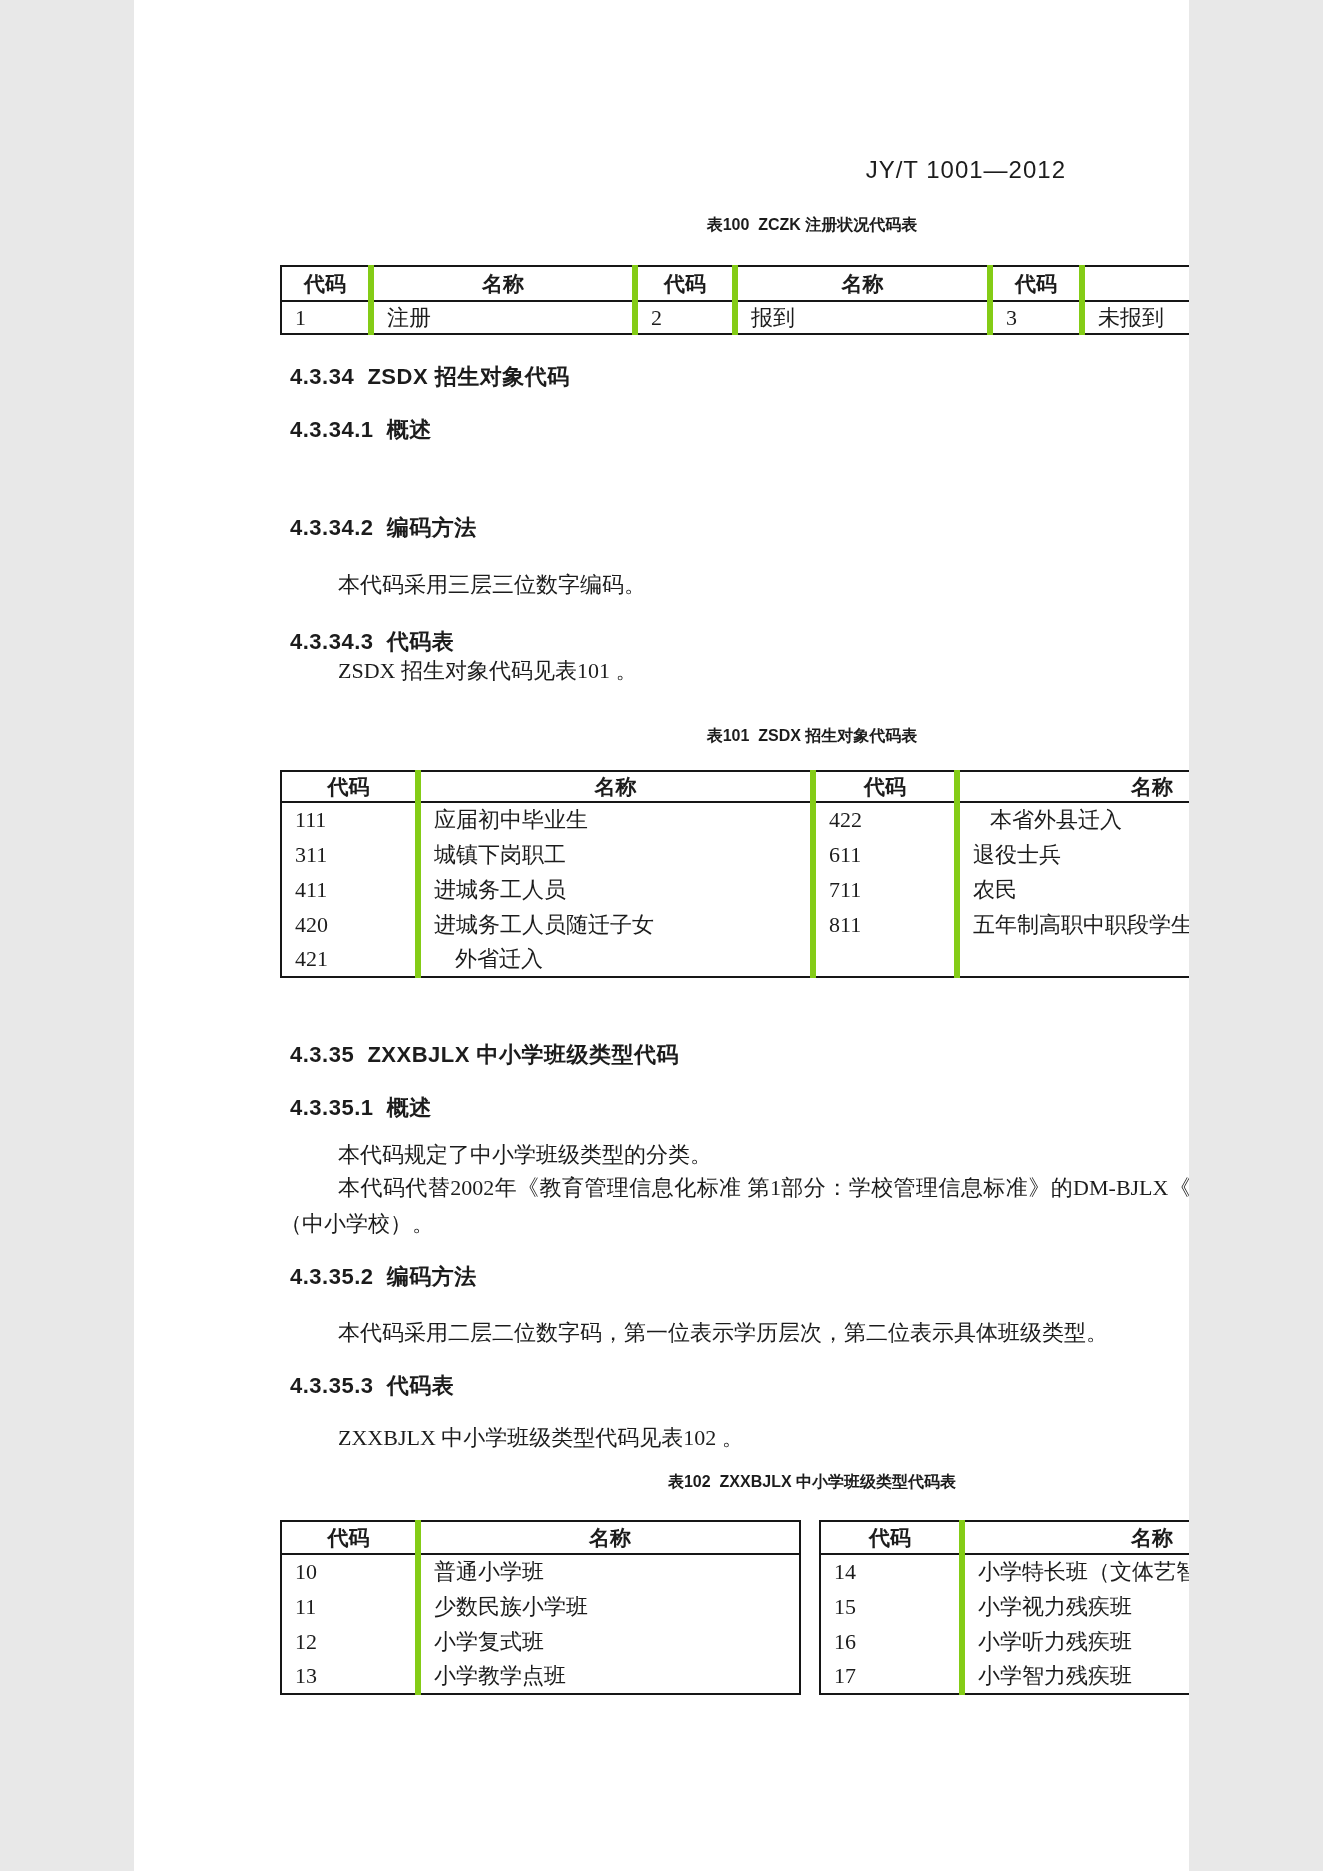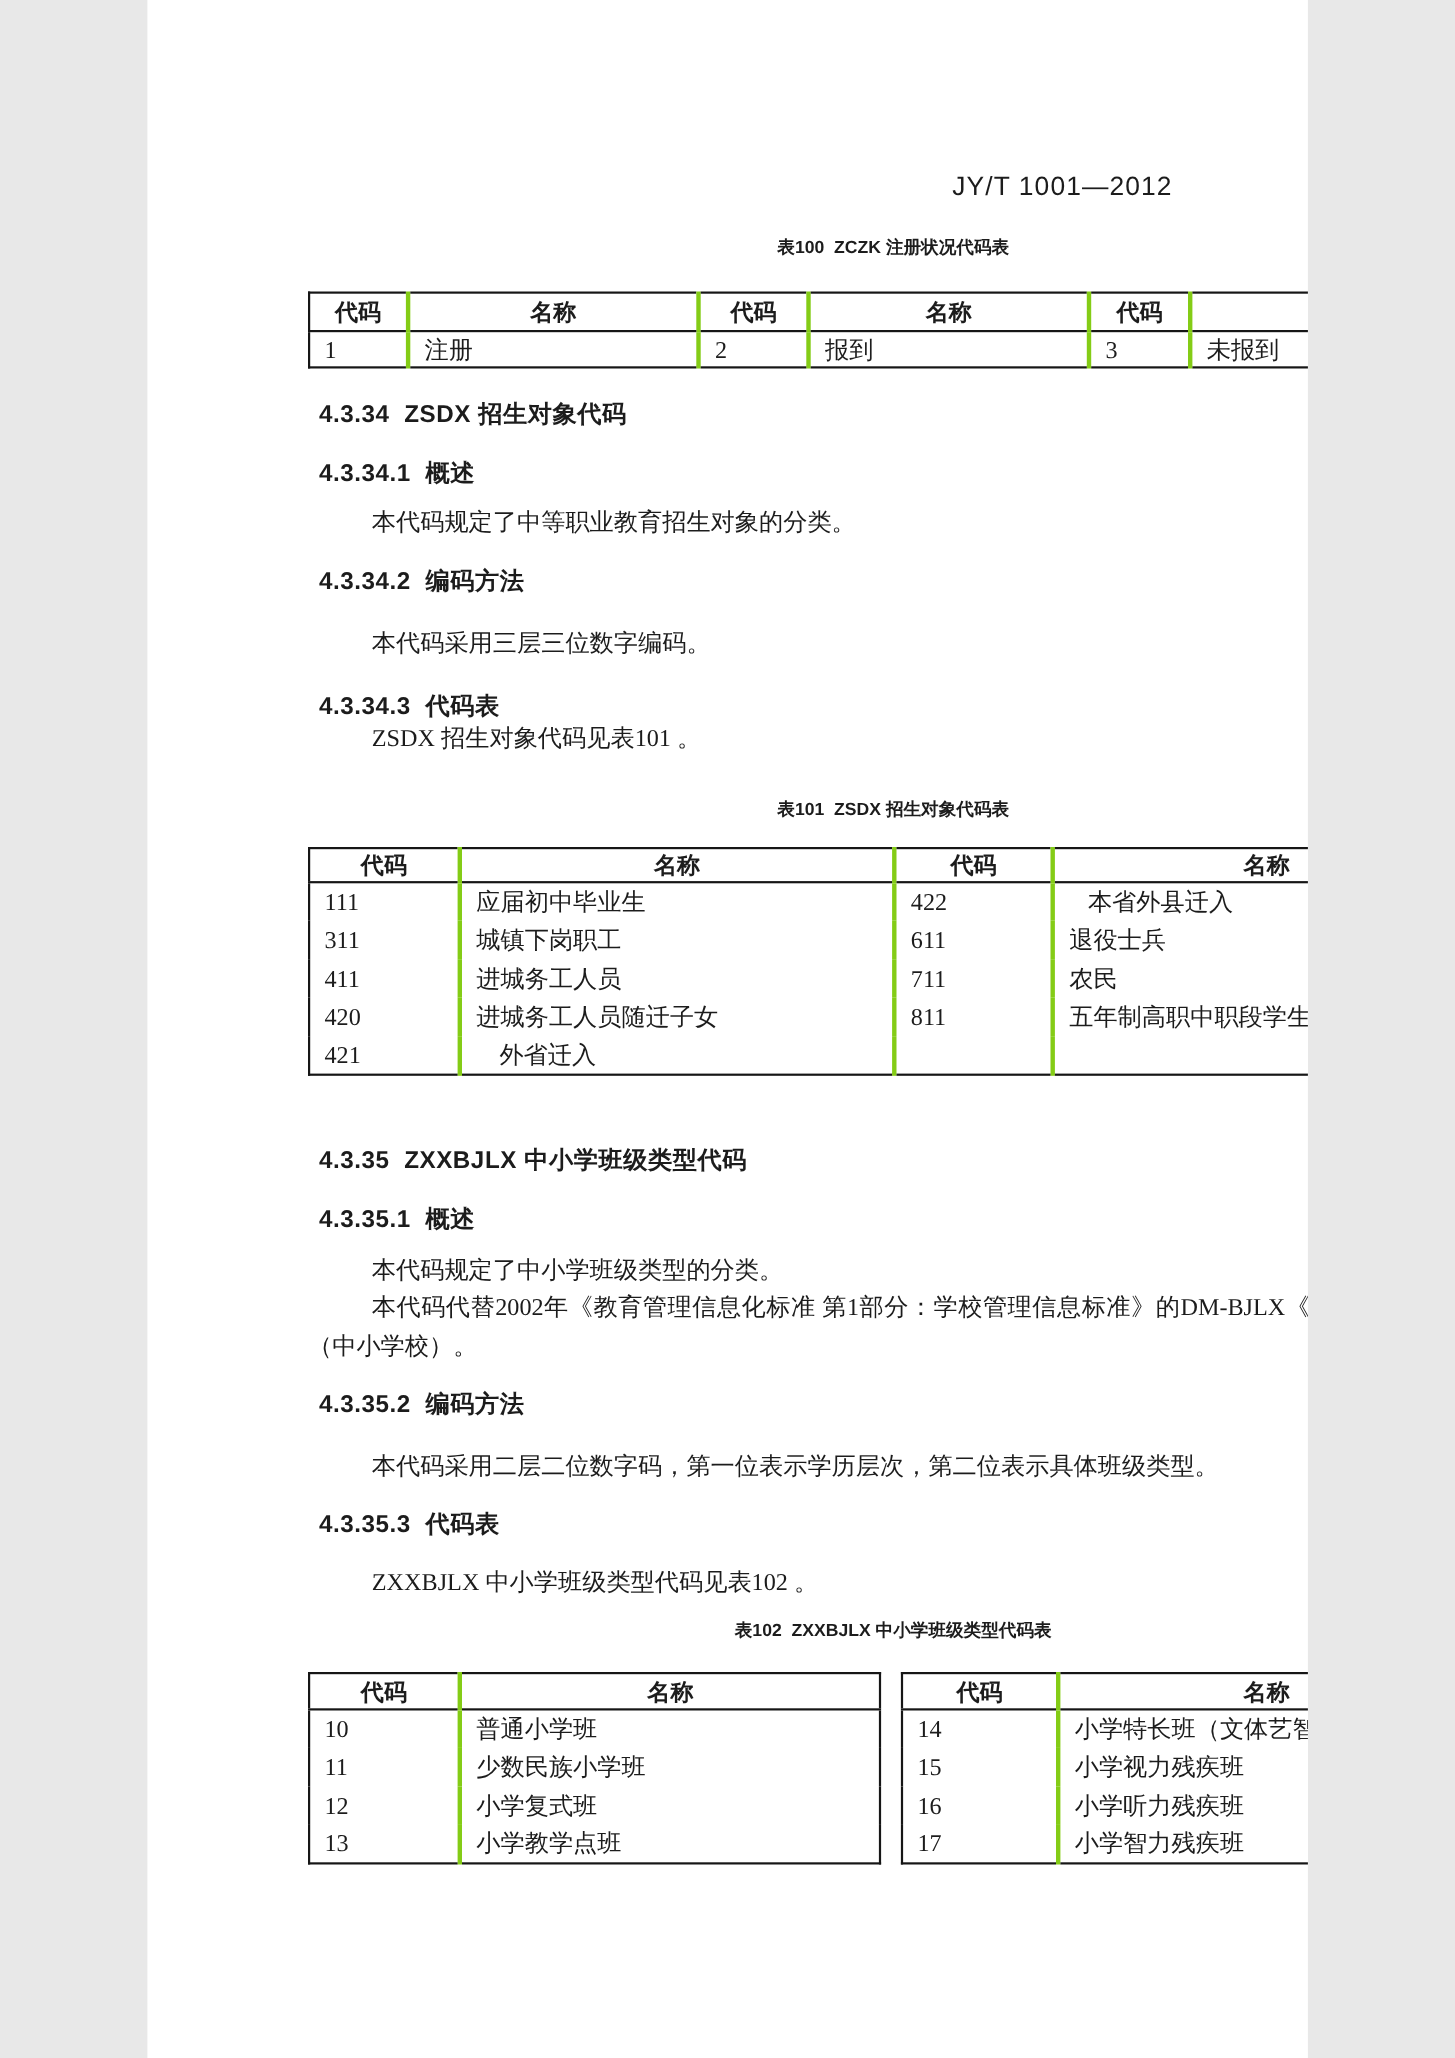--- a/index.html
+++ b/index.html
@@ -28,21 +28,21 @@
   }
   .para-block {
     position:absolute; left:146px; width:1068px; font-size:22px;
     line-height:36px; text-indent:58px; text-align:justify;
   }
   table {
     position:absolute; border-collapse:collapse; table-layout:fixed;
     border:2px solid #161616; background:#fff;
   }
   th, td {
-    border-left:4px solid #84cc16; padding:0; overflow:hidden;
+    border-left:6px solid #84cc16; padding:0; overflow:hidden;
     white-space:nowrap; vertical-align:middle;
   }
   th:first-child, td:first-child { border-left:none; }
   thead tr { border-bottom:2px solid #161616; }
   th {
     font-family:"Liberation Sans","DejaVu Sans",sans-serif;
     font-size:21px; font-weight:700; text-align:center;
   }
   td { font-size:22px; padding-left:13px; }
   .rh35 { height:35px; } .rh33 { height:33px; } .rh31 { height:31px; }
@@ -88,21 +88,20 @@
         <td>2</td>
         <td>报到</td>
         <td>3</td>
         <td>未报到</td>
       </tr>
     </tbody>
   </table>
 
   <div class="h3" style="top:362px;">4.3.34  ZSDX 招生对象代码</div>
   <div class="h3" style="top:415px;">4.3.34.1  概述</div>
-  <div class="para" style="top:460px;">本代码规定了中等职业教育招生对象的分类。</div>
   <div class="h3" style="top:513px;">4.3.34.2  编码方法</div>
   <div class="para" style="top:570px;">本代码采用三层三位数字编码。</div>
   <div class="h3" style="top:627px;">4.3.34.3  代码表</div>
   <div class="para" style="top:656px;">ZSDX 招生对象代码见表101 。</div>
 
   <div class="tbl-title" style="top:726px;">表101  ZSDX 招生对象代码表</div>
 
   <table style="left:146px; top:770px; width:1064px;">
     <colgroup>
       <col style="width:137px">

